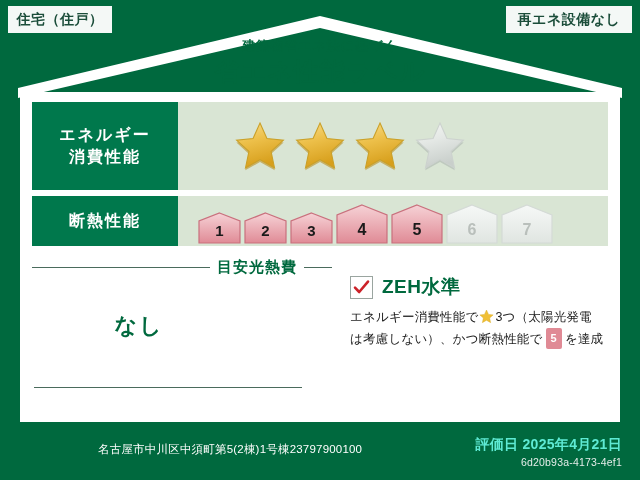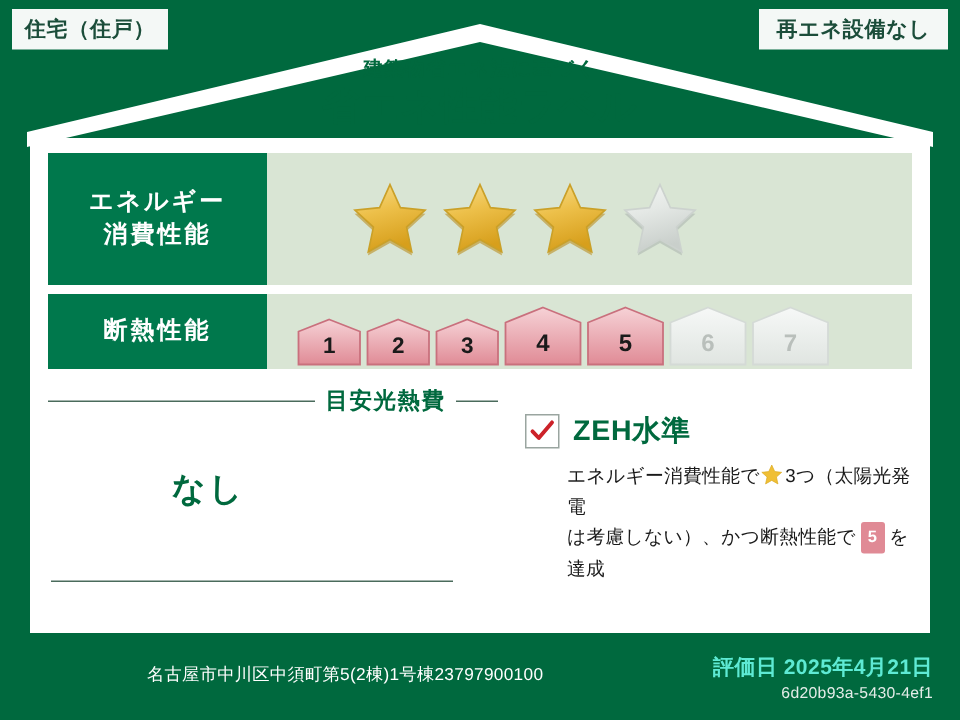--- a/index.html
+++ b/index.html
@@ -224,21 +224,20 @@
     font-weight: bold;
     font-size: 19px;
     letter-spacing: 0.5px;
   }
   .zeh-desc {
     margin-top: 7px;
     color: #1a1a1a;
     font-size: 12.5px;
     line-height: 1.65;
     letter-spacing: 0.2px;
-    margin-left: 28px;
   }
   .inline-star { vertical-align: -3px; margin: 0 1px; }
   .inline-lvl {
     display: inline-block;
     background: #e08a95;
     color: #ffffff;
     font-weight: bold;
     font-size: 11px;
     padding: 1px 5px 2px 5px;
     border-radius: 2px;
@@ -488,16 +487,16 @@
             </svg><span>3つ（太陽光発電</span><br><span>は考慮しない）、かつ断熱性能で</span><span class="inline-lvl">5</span><span>を達成</span>
         </div>
       </div>
 
     </div>
   </div>
 
   <div id="footer">
     <div id="footer-address">名古屋市中川区中須町第5(2棟)1号棟23797900100</div>
     <div id="footer-date">評価日 2025年4月21日</div>
-    <div id="footer-id">6d20b93a-5430-4ef1</div>
+    <div id="footer-id">6d20b93a-4173-4ef1</div>
   </div>
 
 </div>
 
 </body></html>

